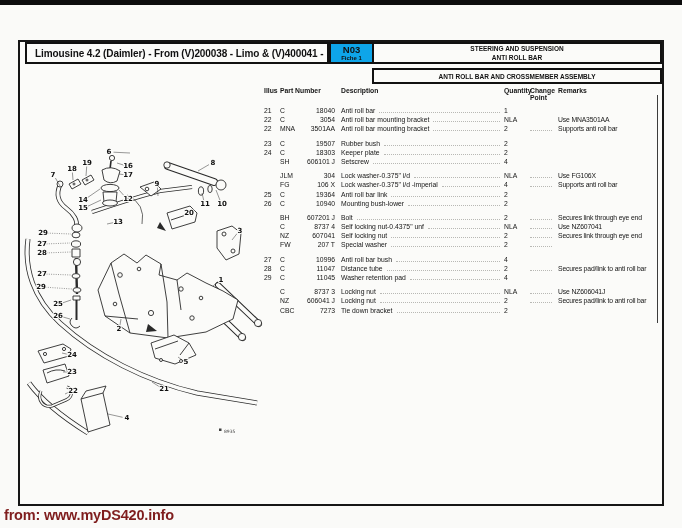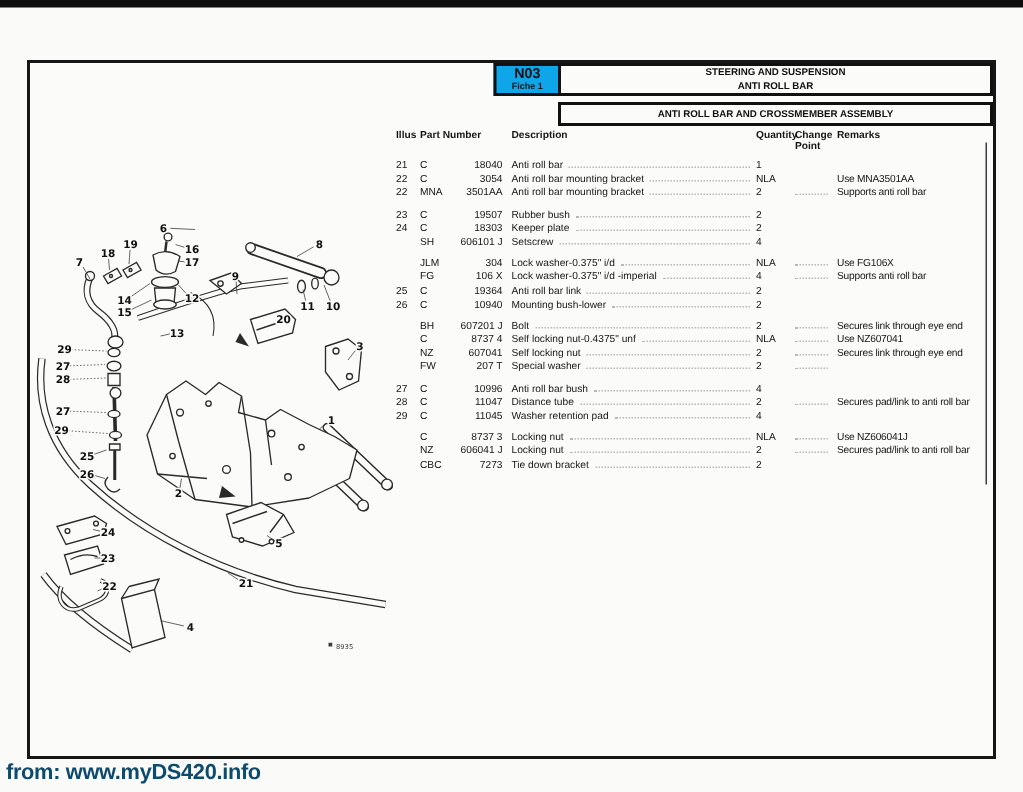--- a/index.html
+++ b/index.html
@@ -47,29 +47,32 @@
   .cc .dots{display:inline-block;width:22px;height:5px;border-bottom:1px dotted #b8b8b4;}
   .cr{width:100px;white-space:nowrap;letter-spacing:-0.15px;overflow:visible;}
   .vrule{position:absolute;left:657px;top:95px;width:1px;height:228px;background:#3c3c3c;}
 
   
   .diagram{position:absolute;left:20px;top:142px;width:245px;height:320px;}
   .callout-num{font-family:"DejaVu Sans",sans-serif;font-size:7px;font-weight:bold;fill:#101010;
     text-anchor:middle;paint-order:stroke;stroke:#fbfbf9;stroke-width:2px;}
   .plate-mark{font-family:"DejaVu Sans",sans-serif;font-size:4.5px;fill:#3f3f3f;}
 
-  .footer{position:absolute;left:4px;top:507px;font-weight:bold;font-size:14.5px;letter-spacing:-0.2px;color:#0c4a6e;}
+  .footer{position:absolute;left:4px;top:507px;font-weight:bold;font-size:14.5px;letter-spacing:-0.2px;color:#7f1d1d;}
 </style>
 </head>
 <body>
 
 <div class="screen">
   <div class="top-strip"></div>
   <div class="page-frame"></div>
 
+  <div class="title-box">
+    <span>Limousine 4.2 (Daimler) - From (V)200038 - Limo &amp; (V)400041 -</span>
+  </div>
   <div class="fiche-box">
     <div class="fiche-code">N03</div>
     <div class="fiche-sub">Fiche 1</div>
   </div>
   <div class="section-box">
     <div>STEERING AND SUSPENSION</div>
     <div>ANTI ROLL BAR</div>
   </div>
   <div class="assembly-box">
     <div>ANTI ROLL BAR AND CROSSMEMBER ASSEMBLY</div>

